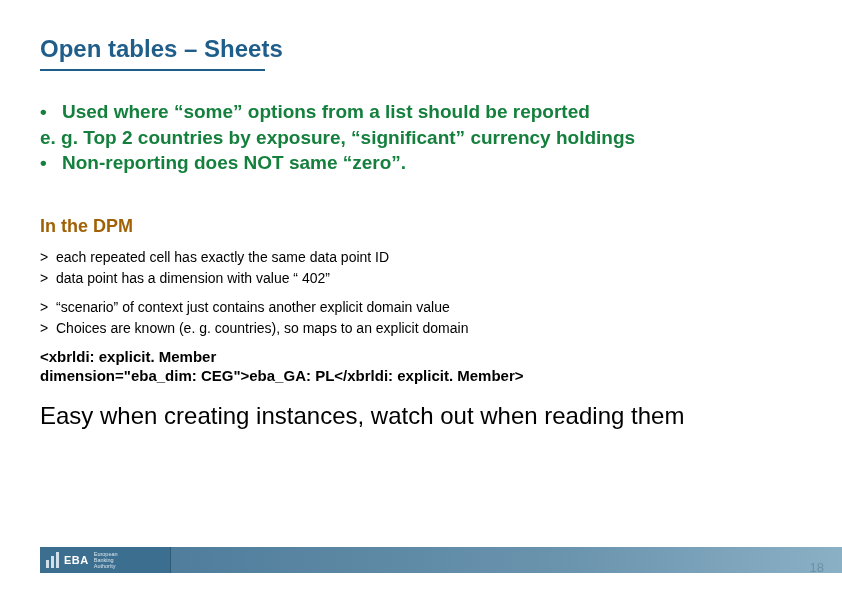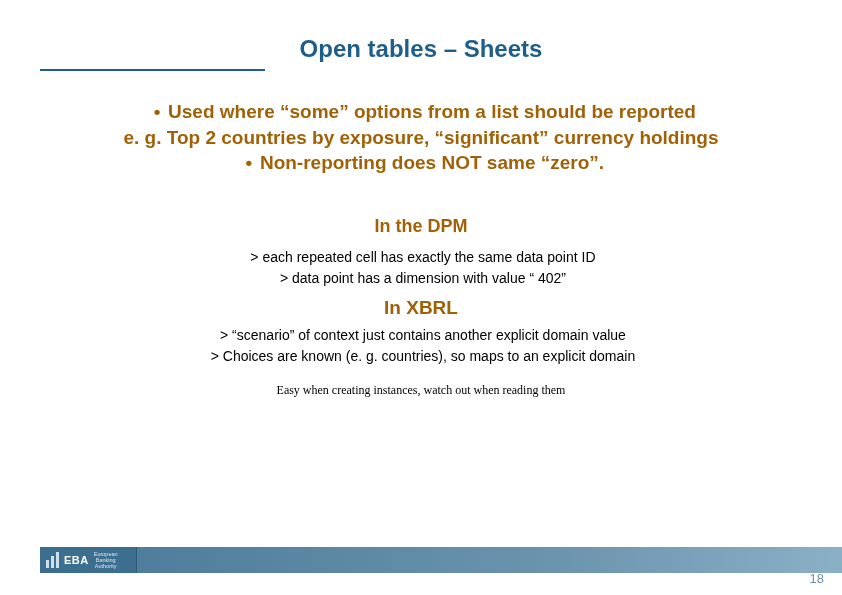--- a/index.html
+++ b/index.html
@@ -9,38 +9,37 @@
     background: #ffffff;
     font-family: Arial, Helvetica, sans-serif;
     position: relative;
     overflow: hidden;
   }
   .slide {
     width: 100%;
     height: 100%;
     padding: 35px 40px 0 40px;
     position: relative;
-    text-align: center;
   }
   .title {
     color: #1f5e8a;
     font-size: 24px;
     font-weight: bold;
     margin-bottom: 6px;
   }
   .title-underline {
     width: 225px;
     height: 2px;
     background: #1f5e8a;
     margin-bottom: 28px;
   }
   .intro {
     font-size: 19px;
     font-weight: bold;
-    color: #a16207;
+    color: #15803d;
     line-height: 1.35;
     margin-bottom: 40px;
   }
   .intro .bullet-row { display: block; }
   .intro .bullet-dot { display: inline-block; width: 22px; }
   .section-head {
     font-size: 18px;
     font-weight: bold;
     color: #a16207;
     margin-bottom: 10px;
@@ -54,36 +53,35 @@
   .chev-row .chev { color: #000; display: inline-block; width: 16px; }
   .code-block {
     font-size: 15px;
     font-weight: bold;
     color: #000;
     line-height: 1.3;
     margin-top: 2px;
     margin-bottom: 4px;
   }
   .closing {
-    font-size: 12px;
+    font-size: 24px;
     color: #000;
     margin-top: 16px;
-    font-family: Liberation Serif, serif;
   }
   .footer {
     position: absolute;
     left: 40px;
     right: 0;
     bottom: 22px;
     height: 26px;
     display: flex;
     align-items: stretch;
   }
   .footer-logo {
-    width: 96px;
+    width: 130px;
     background: #3b6e8f;
     display: flex;
     align-items: center;
     padding: 0 6px;
     gap: 5px;
   }
   .footer-logo .bars {
     display: flex;
     align-items: flex-end;
     gap: 2px;
@@ -108,21 +106,21 @@
     line-height: 1.1;
   }
   .footer-bar {
     flex: 1;
     background: linear-gradient(to right, #4f7d9b, #6b94ae 60%, #8ab0c5);
     border-left: 1px solid #2e5876;
   }
   .page-num {
     position: absolute;
     right: 18px;
-    bottom: 9px;
+    bottom: 20px;
     color: #6c90a8;
     font-size: 13px;
   }
 </style>
 </head>
 <body>
 
 <div class="slide">
 
   <div class="title">Open tables – Sheets</div>
@@ -137,26 +135,29 @@
       <span class="bullet-dot">•</span><span>Non-reporting does NOT same “zero”.</span>
     </span>
   </div>
 
   <div class="section-head">In the DPM</div>
   <div class="chev-list">
     <div class="chev-row"><span class="chev">&gt;</span><span>each repeated cell has exactly the same data point ID</span></div>
     <div class="chev-row"><span class="chev">&gt;</span><span>data point has a dimension with value “ 402”</span></div>
   </div>
 
-  <div class="section-head" style="font-weight:bold;font-size:19px;margin-bottom:6px;">In XBRL</div>
   <div class="chev-list">
     <div class="chev-row"><span class="chev">&gt;</span><span>“scenario” of context just contains another explicit domain value</span></div>
     <div class="chev-row"><span class="chev">&gt;</span><span>Choices are known (e. g. countries), so maps to an explicit domain</span></div>
   </div>
 
+  <div class="code-block">
+    <div>&lt;xbrldi: explicit. Member</div>
+    <div>dimension="eba_dim: CEG"&gt;eba_GA: PL&lt;/xbrldi: explicit. Member&gt;</div>
+  </div>
 
   <div class="closing">Easy when creating instances, watch out when reading them</div>
 
   <div class="footer">
     <div class="footer-logo">
       <div class="bars">
           <span></span>
           <span></span>
           <span></span>
         </div>

